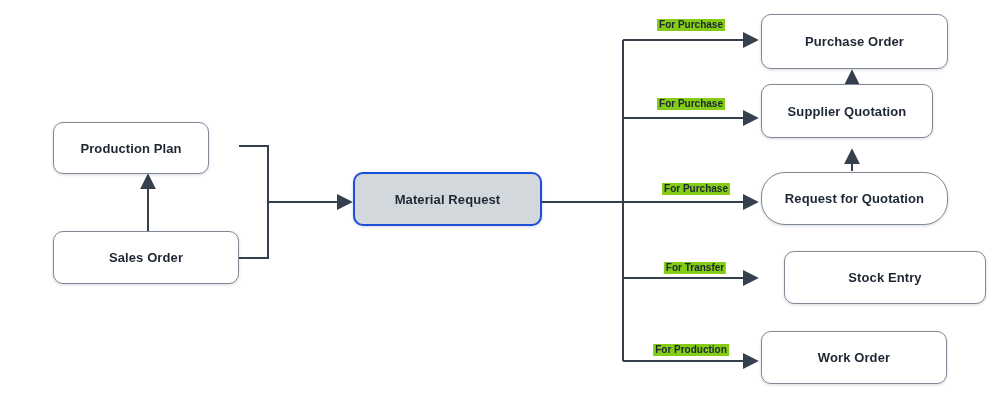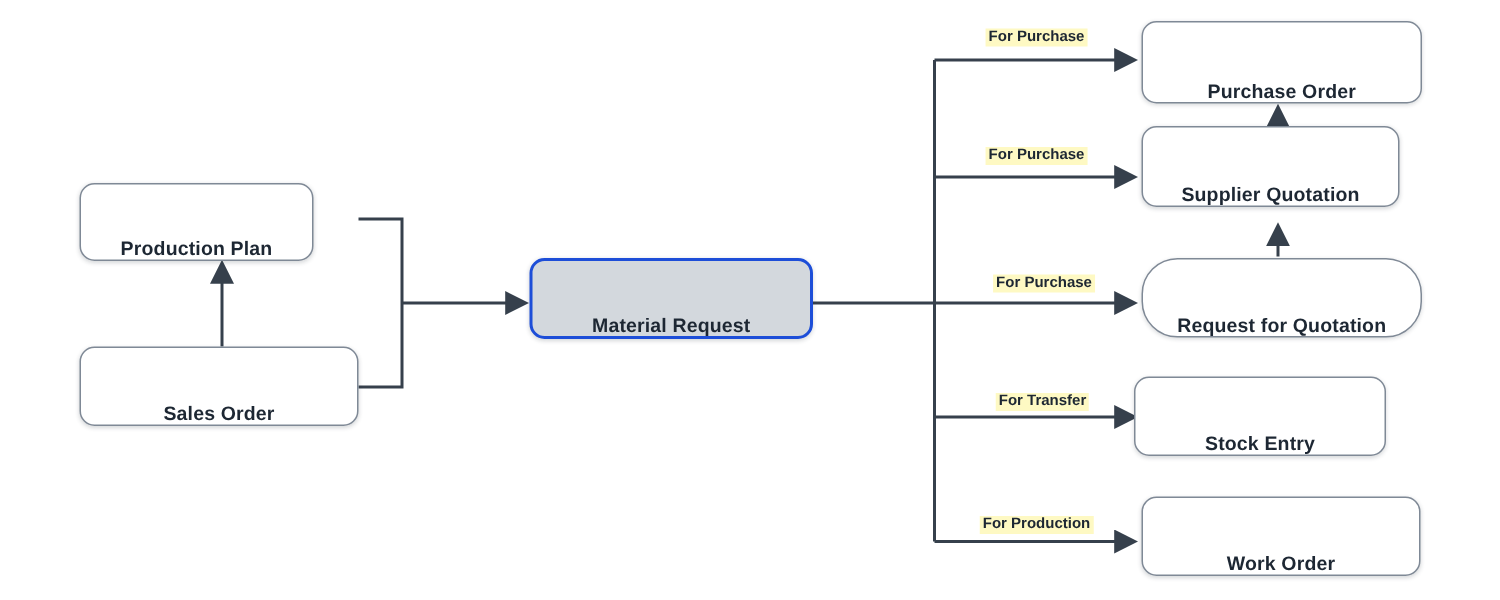--- a/index.html
+++ b/index.html
@@ -16,21 +16,21 @@
     left: 0; top: 0;
     width: 1000px; height: 400px;
   }
   .node {
     position: absolute;
     box-sizing: border-box;
     background: #ffffff;
     border: 1.5px solid #7f8996;
     border-radius: 10px;
     display: flex;
-    align-items: flex-end;
+    align-items: center;
     justify-content: center;
     box-shadow: 0 1px 3px rgba(25, 39, 52, 0.18);
   }
   .node .label {
     font-size: 13px;
     font-weight: 700;
     color: #1d2733;
     letter-spacing: 0.1px;
     white-space: nowrap;
   }
@@ -39,31 +39,31 @@
     border: 2px solid #1d4ed8;
   }
   .edge-label {
     position: absolute;
     transform: translateX(-50%);
     font-size: 10px;
     line-height: 12px;
     font-weight: 700;
     color: #1d2733;
     white-space: nowrap;
-    background: #fef9c3;
+    background: #84cc16;
     padding: 0 2px;
   }
   
   #node-production-plan      { left: 53px;  top: 122px; width: 156px; height: 52px; }
   #node-sales-order          { left: 53px;  top: 231px; width: 186px; height: 53px; }
   #node-material-request     { left: 353px; top: 172px; width: 189px; height: 54px; }
   #node-purchase-order       { left: 761px; top: 14px;  width: 187px; height: 55px; }
   #node-supplier-quotation   { left: 761px; top: 84px;  width: 172px; height: 54px; }
   #node-request-for-quotation{ left: 761px; top: 172px; width: 187px; height: 53px; border-radius: 24px; }
-  #node-stock-entry          { left: 756px; top: 251px; width: 168px; height: 53px; }
+  #node-stock-entry          { left: 784px; top: 251px; width: 202px; height: 53px; }
   #node-work-order           { left: 761px; top: 331px; width: 186px; height: 53px; }
   
   #edge-label-purchase-order        { left: 691px; top: 19px;  }
   #edge-label-supplier-quotation    { left: 691px; top: 98px;  }
   #edge-label-request-for-quotation { left: 696px; top: 183px; }
   #edge-label-stock-entry           { left: 695px; top: 262px; }
   #edge-label-work-order            { left: 691px; top: 344px; }
 </style>
 </head>
 <body>

